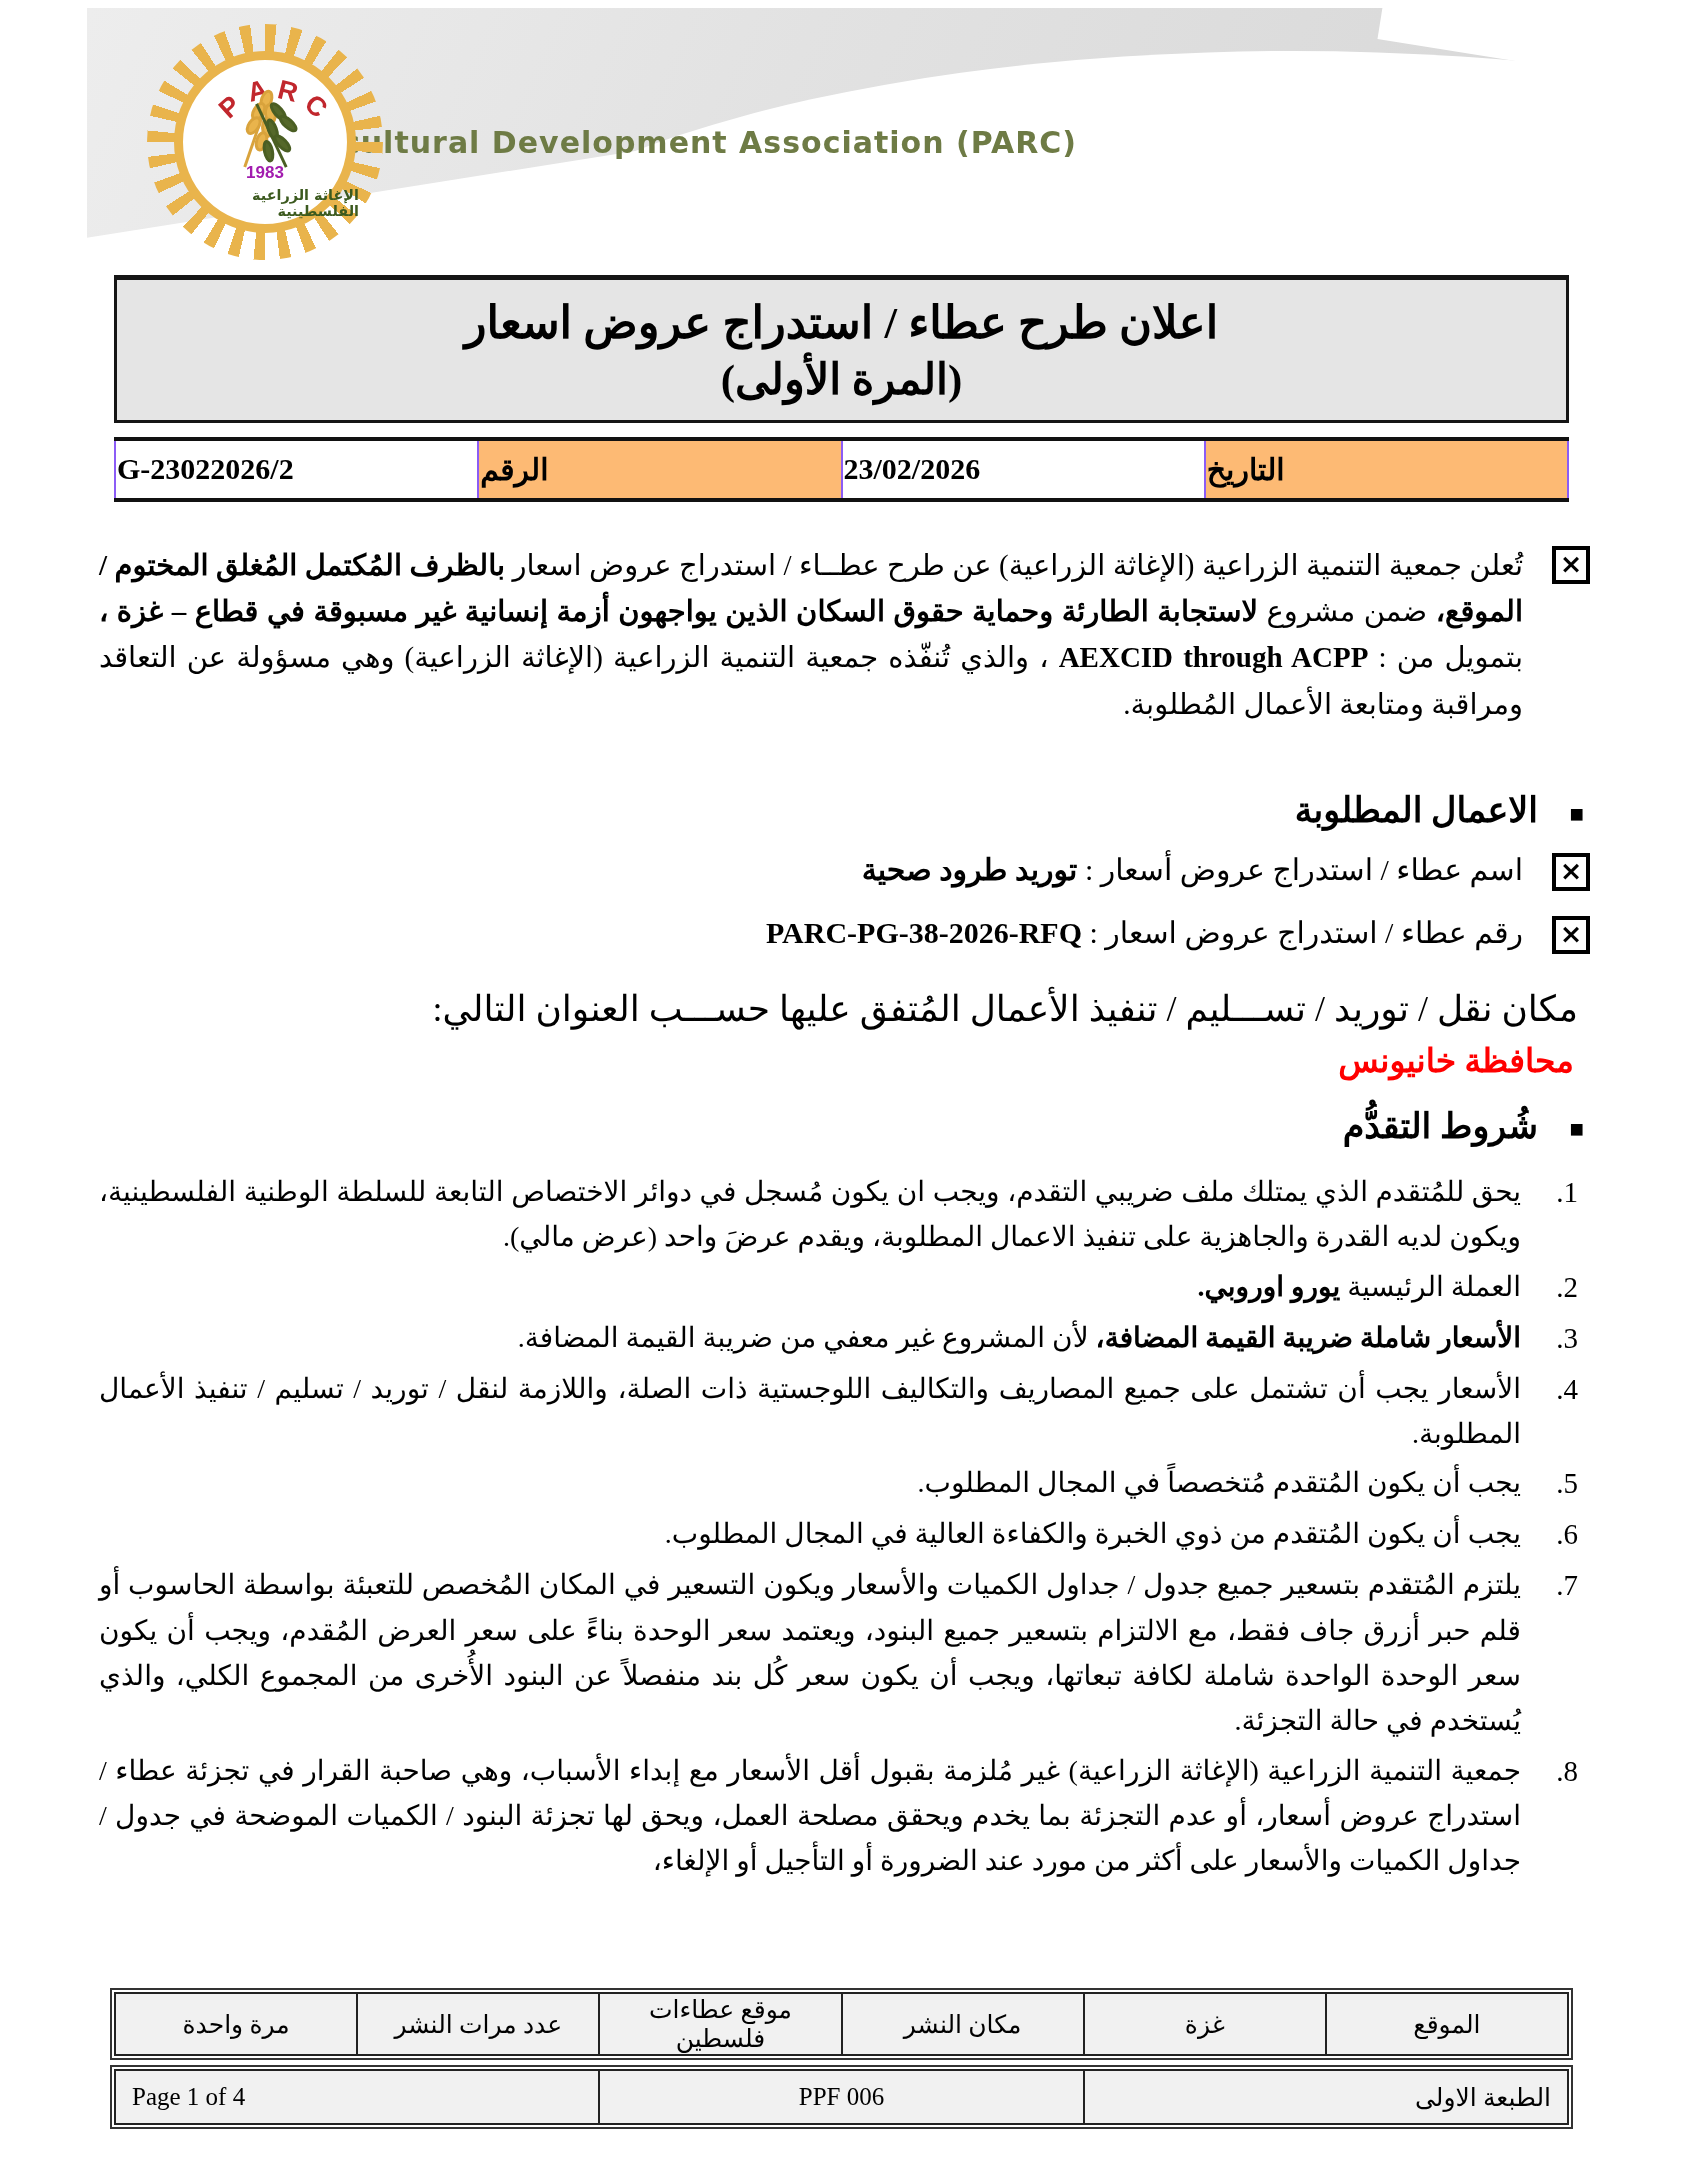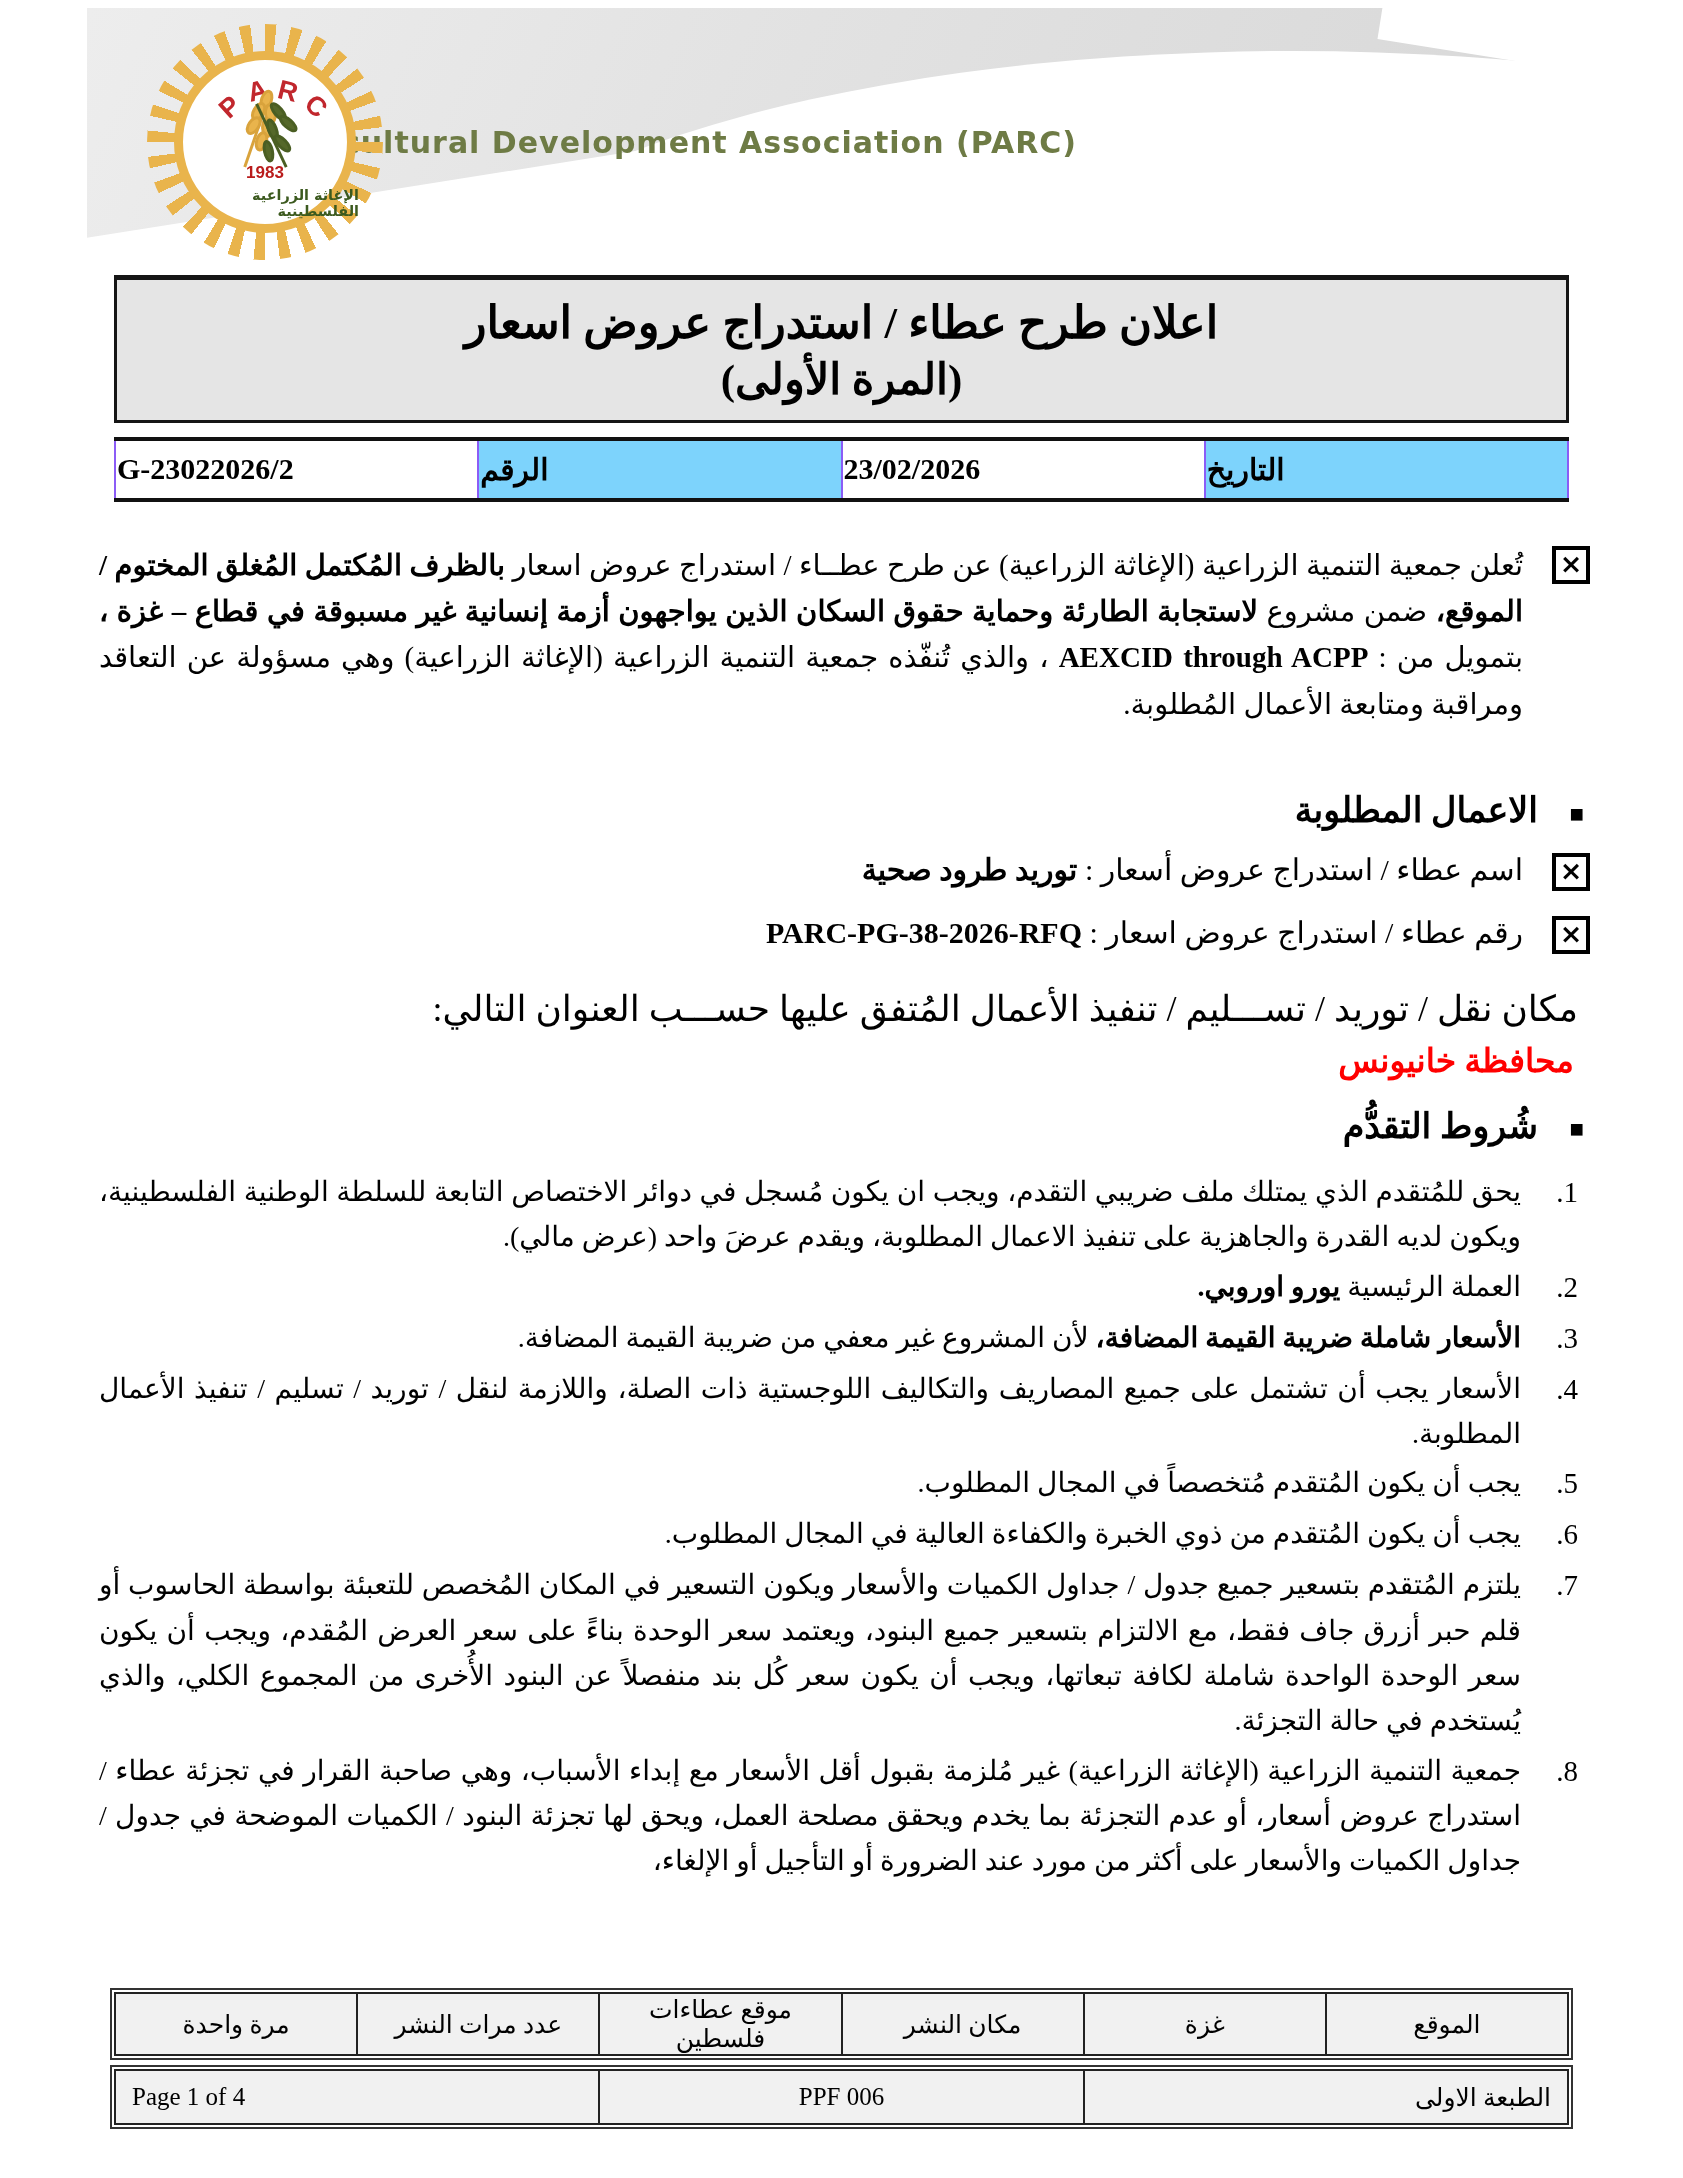--- a/index.html
+++ b/index.html
@@ -27,38 +27,38 @@
   .sun{position:absolute;inset:0;border-radius:50%;
        background:repeating-conic-gradient(#e9b44c 0deg 5.6deg,rgba(255,255,255,0) 5.6deg 12.857deg);}
   .disc{position:absolute;inset:27px;background:#fff;border:9px solid #e9b44c;border-radius:50%;}
   .logo-letter{position:absolute;font-family:"Liberation Sans",sans-serif;font-weight:bold;
        font-size:27px;color:#c1272d;}
   .l-p{left:38px;top:32px;transform:rotate(-42deg);}
   .l-a{left:65px;top:16px;transform:rotate(-14deg);}
   .l-r{left:95px;top:16px;transform:rotate(14deg);}
   .l-c{left:123px;top:31px;transform:rotate(42deg);}
   .logo-year{position:absolute;left:0;right:0;top:103px;text-align:center;
-       font-family:"Liberation Sans",sans-serif;font-weight:bold;font-size:17px;color:#b91c1c;}
+       font-family:"Liberation Sans",sans-serif;font-weight:bold;font-size:17px;color:#a21caf;}
   .logo-ring-text{position:absolute;left:-12px;right:-12px;top:127px;direction:rtl;
        font-family:"DejaVu Sans",sans-serif;font-weight:bold;font-size:14.4px;color:#3c5a1f;}
   .emblem{position:absolute;left:34px;top:28px;}
 
   
   .content{position:relative;margin:0 99px;direction:rtl;}
 
   .title-box{margin:6px 15px 0 15px;border:3px solid #151515;border-top-width:5px;
       background:#e5e5e5;text-align:center;padding:16px 10px 14px 10px;}
   .title-l1{font-weight:bold;font-size:45px;line-height:1.2;}
   .title-l2{font-weight:bold;font-size:43px;line-height:1.2;margin-top:4px;}
 
   table.doc{border-collapse:collapse;width:calc(100% - 30px);margin:14px 15px 0 15px;}
   table.doc td{border:2px solid #8b5cf6;text-align:left;vertical-align:middle;}
   table.info td{height:55px;font-weight:bold;font-size:30px;width:25%;}
   table.info{border-top:4px solid #111;border-bottom:4px solid #111;}
-  td.shade{background:#7dd3fc;}
+  td.shade{background:#fdba74;}
 
   .marker-para{position:relative;padding-right:61px;margin-top:40px;}
   .xbox{position:absolute;right:-6px;top:4px;width:30px;height:30px;border:4px solid #000;
         text-align:center;font:bold 27px/28px "DejaVu Sans",sans-serif;color:#000;}
   .intro-text{text-align:justify;font-size:29px;line-height:1.6;}
   .b{font-weight:bold;}
 
   .sec-head{display:flex;direction:rtl;align-items:center;margin-top:63px;}
   .sq{width:46px;font-size:24px;line-height:1;padding-top:6px;}
   .sec-title{font-weight:bold;font-size:35px;}

